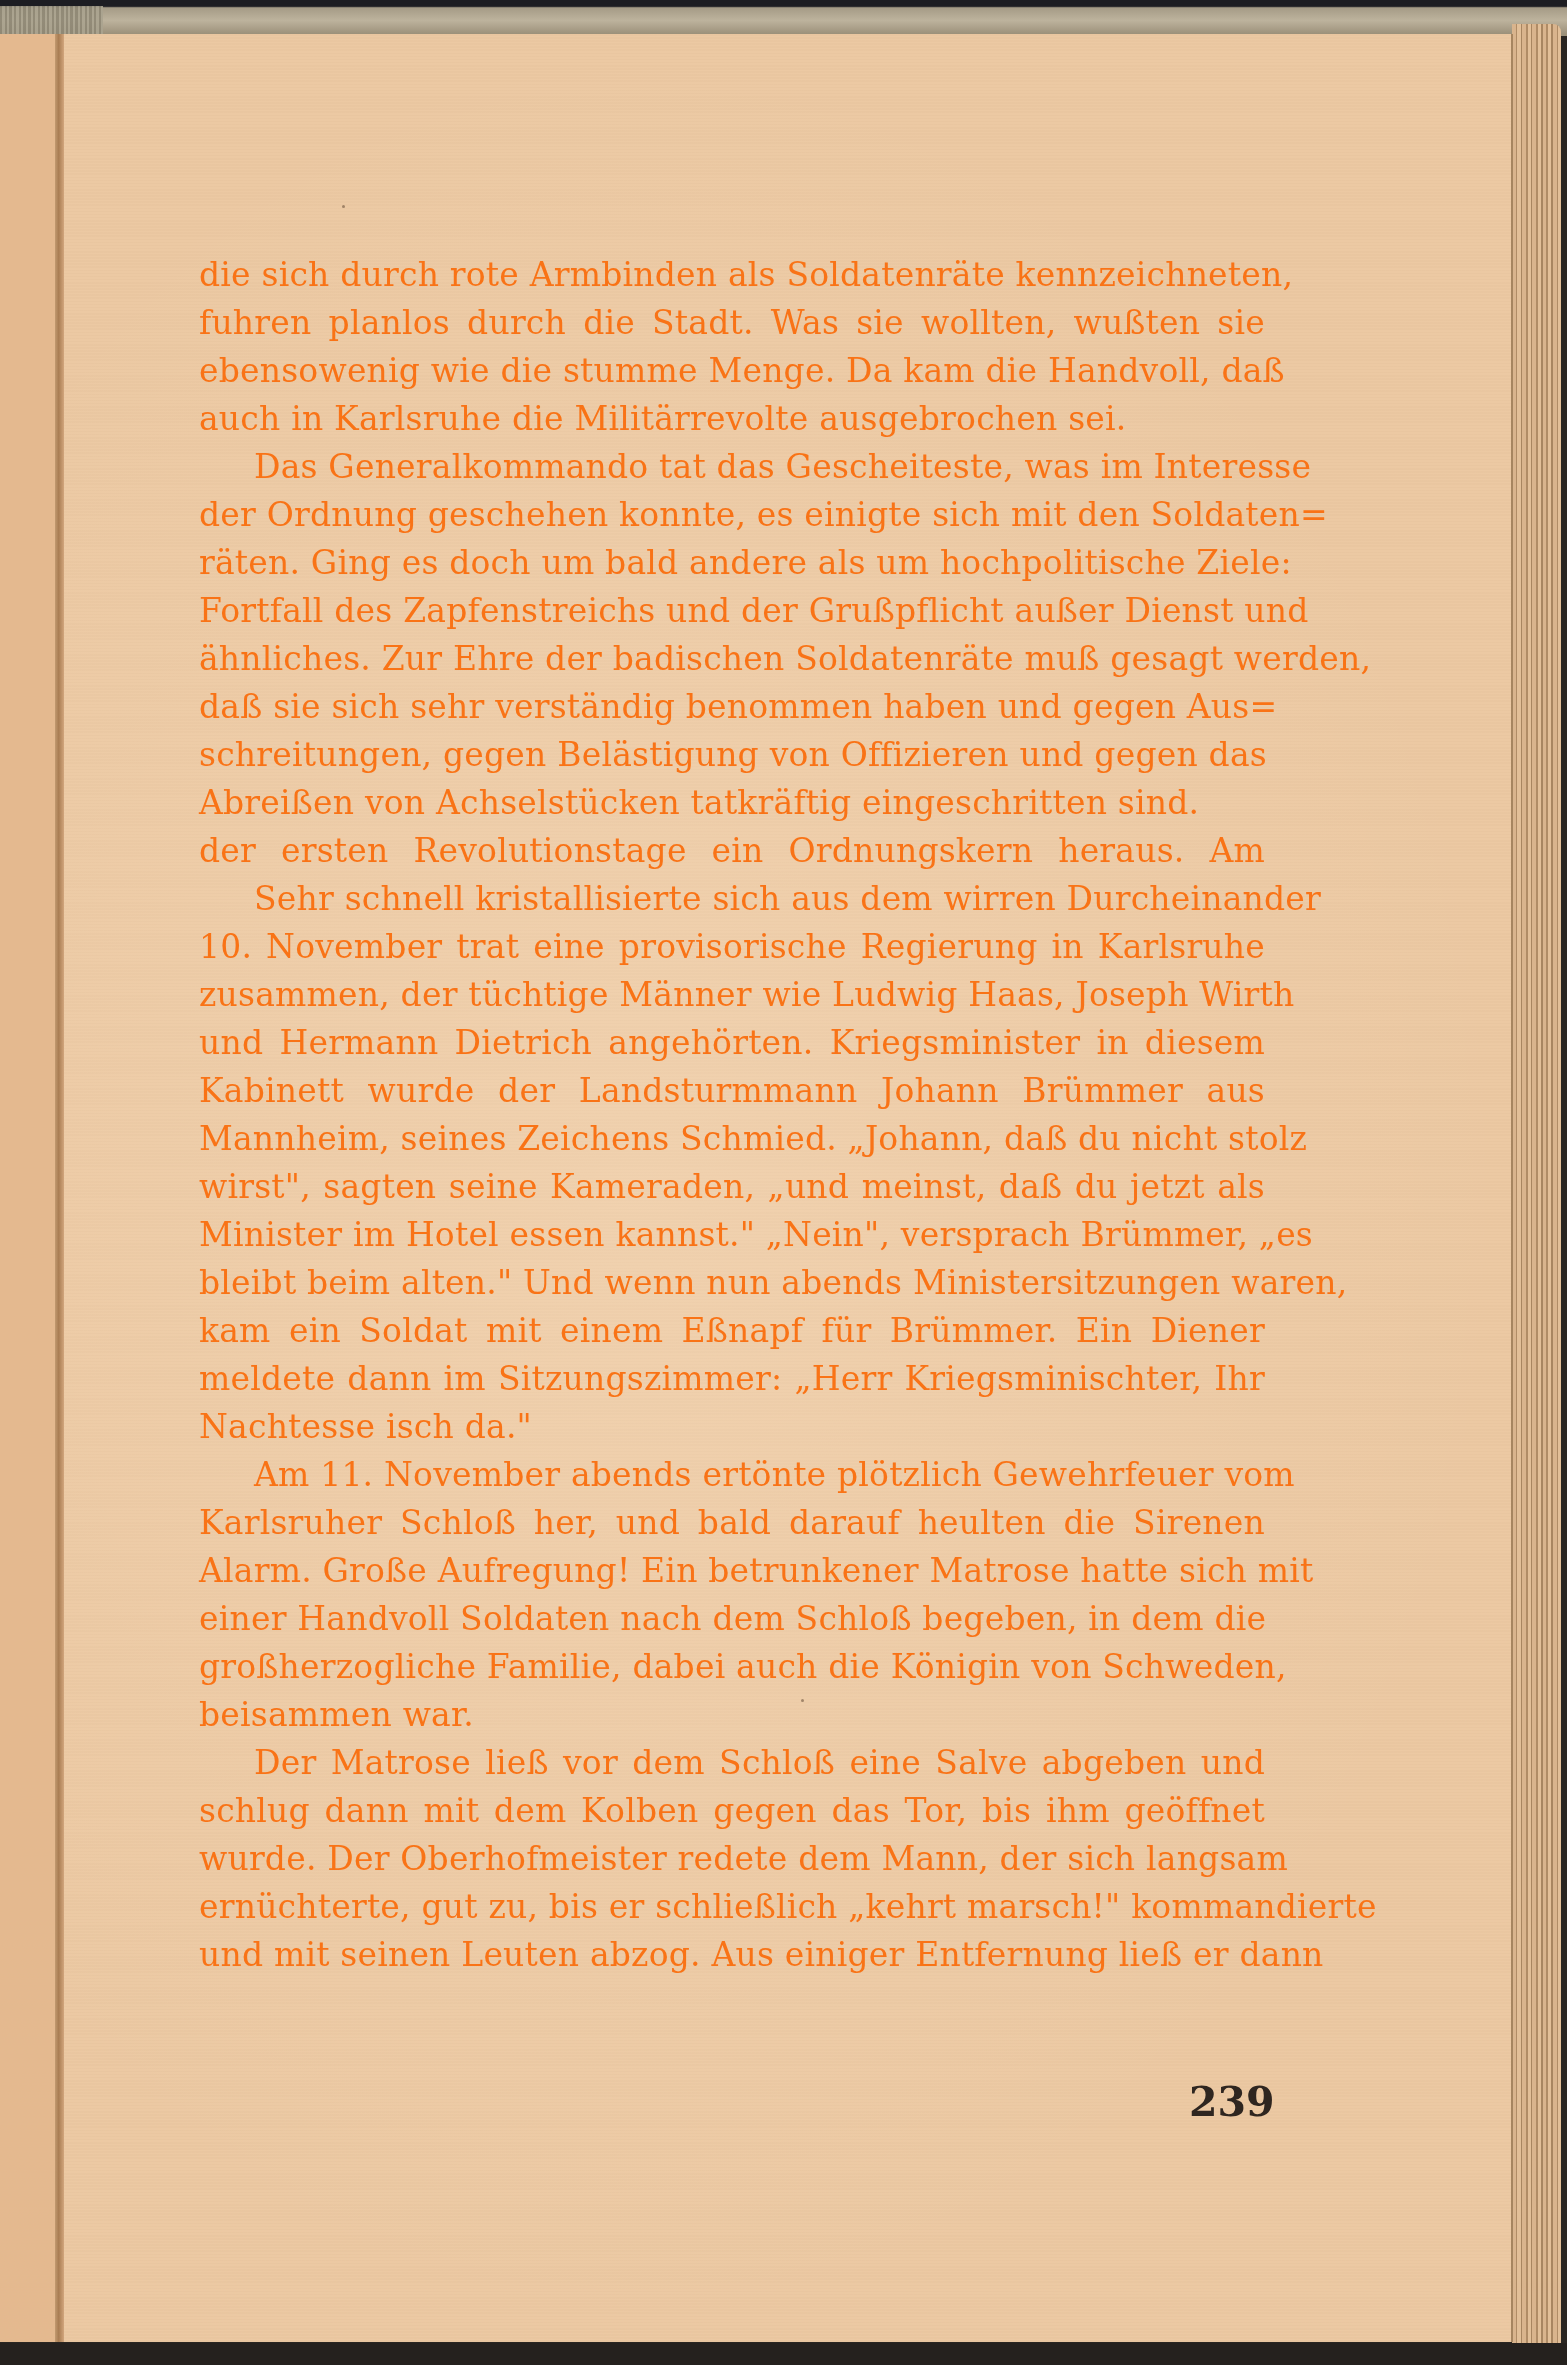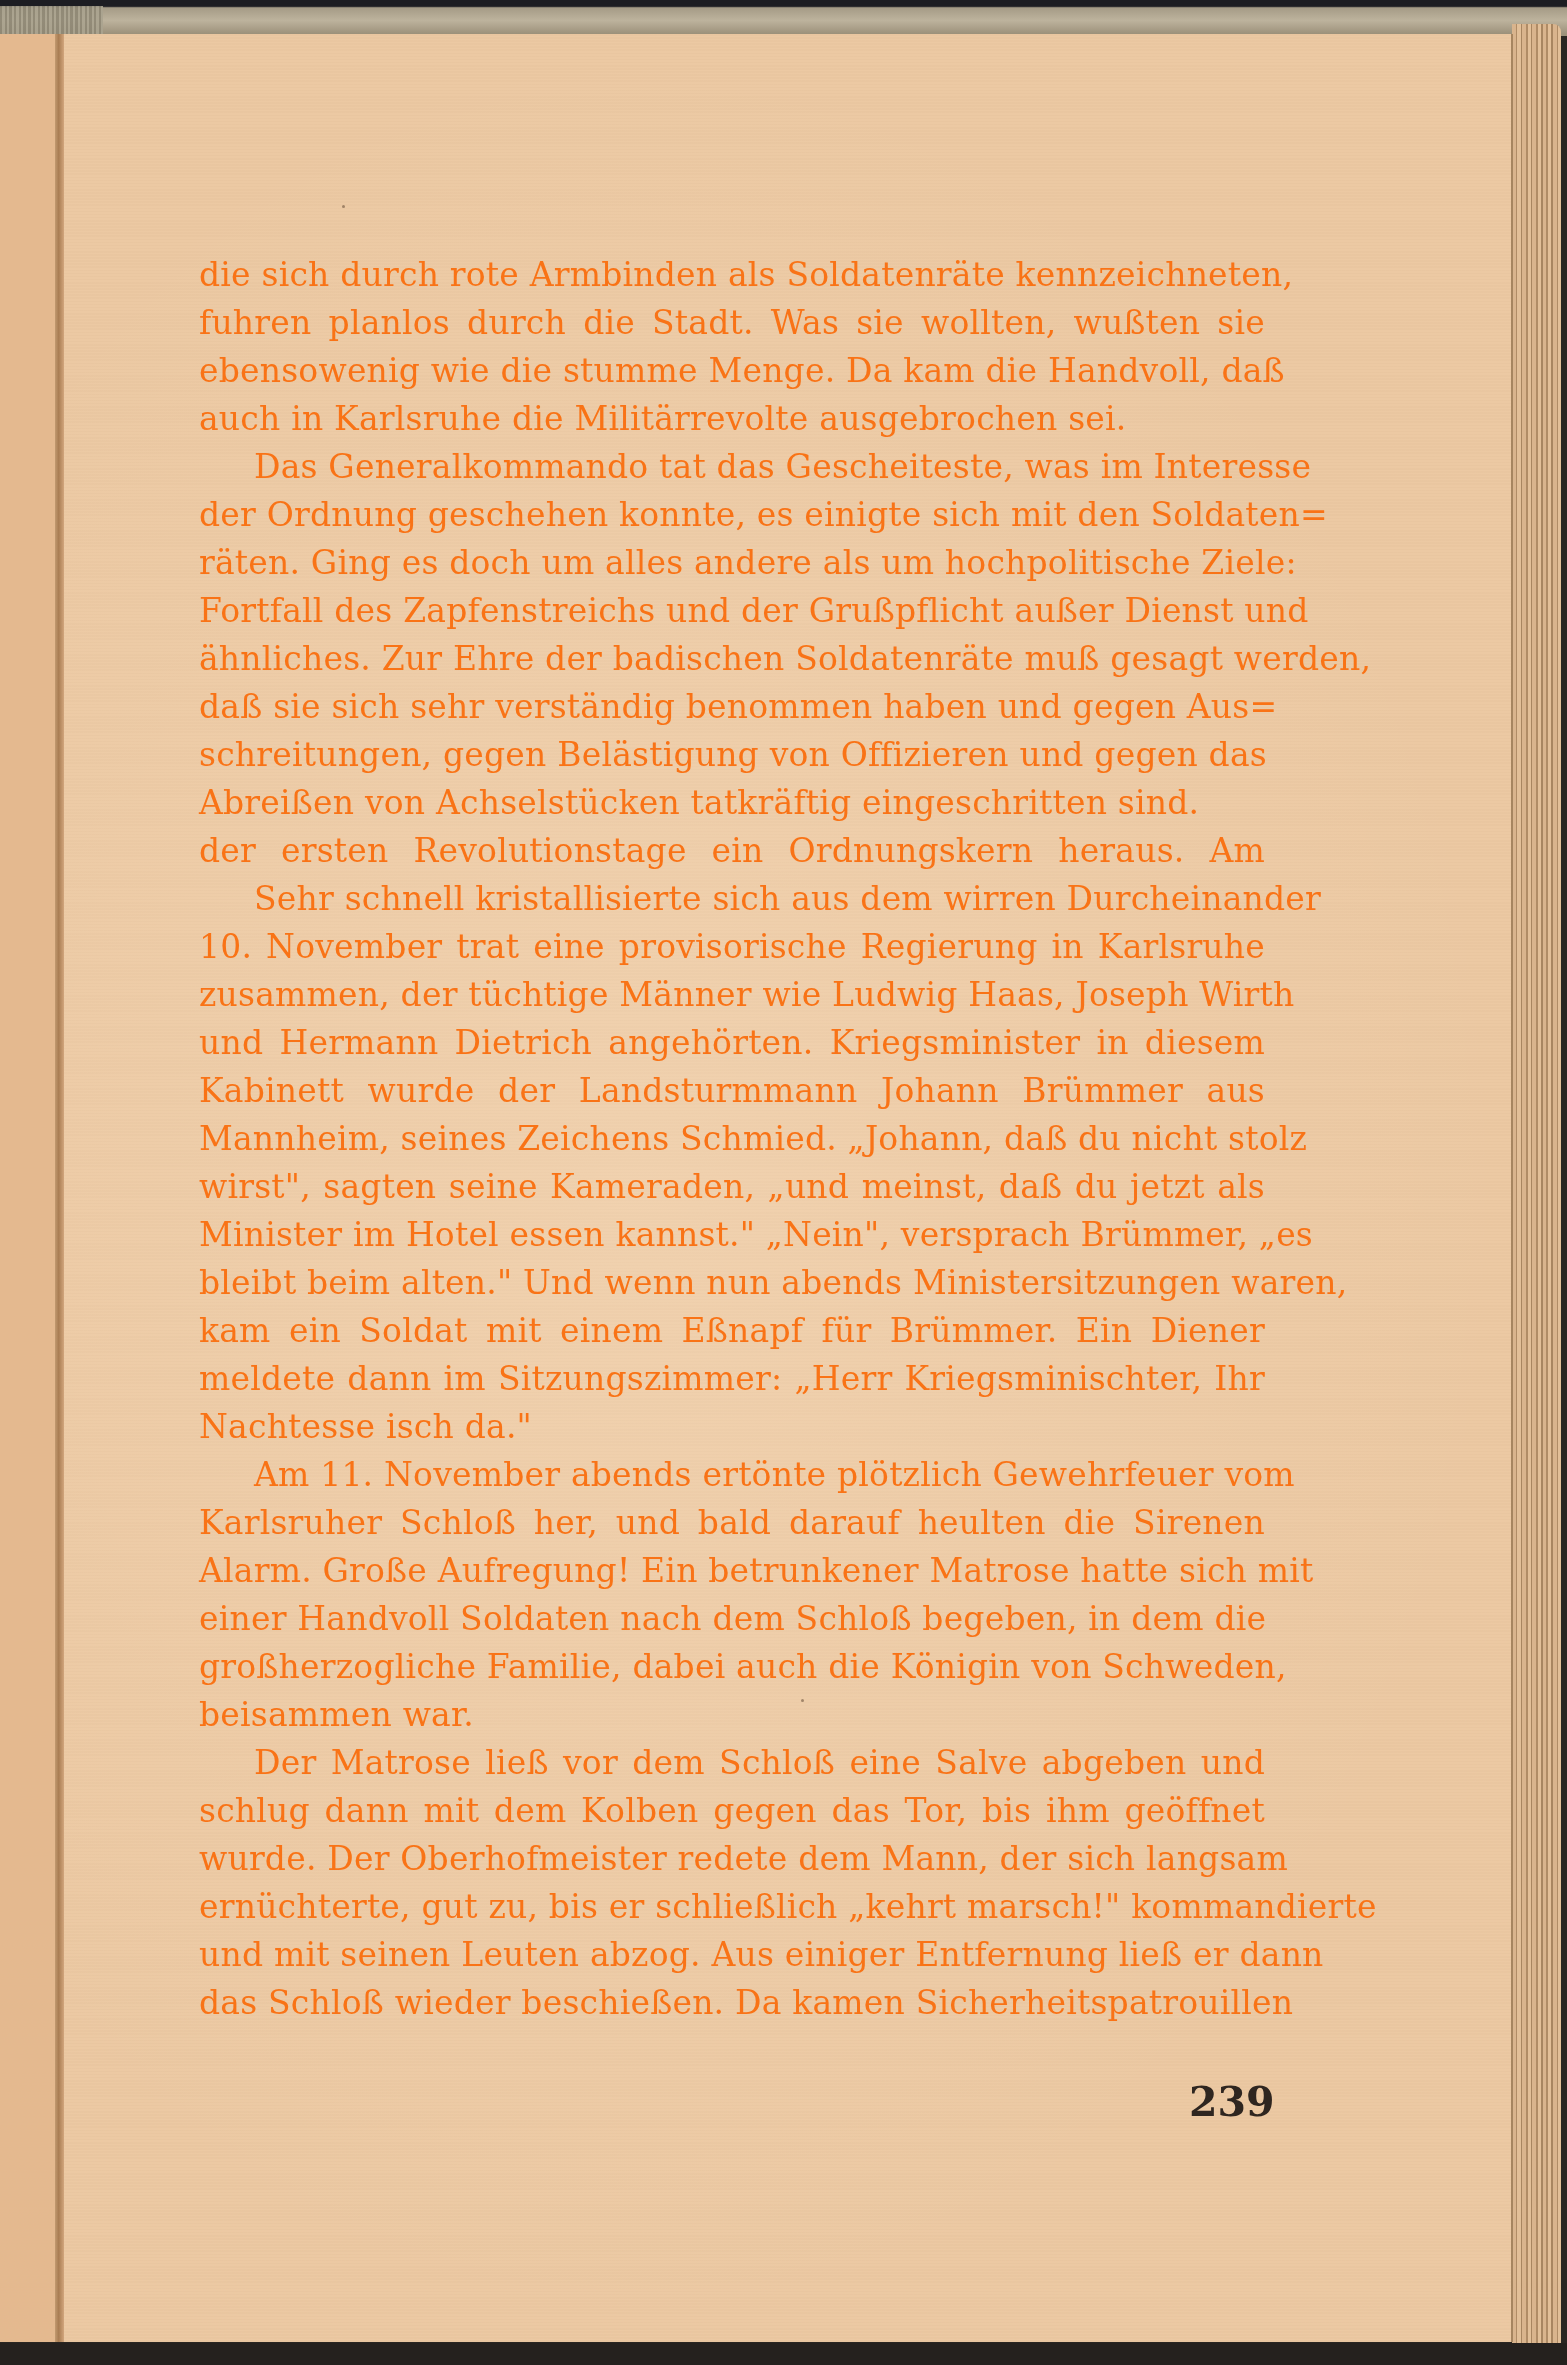--- a/index.html
+++ b/index.html
@@ -131,21 +131,21 @@
 <div class="text-block" id="text-block">
     <div>
       <span class="line">die sich durch rote Armbinden als Soldatenräte kennzeichneten,</span>
       <span class="line">fuhren planlos durch die Stadt. Was sie wollten, wußten sie</span>
       <span class="line">ebensowenig wie die stumme Menge. Da kam die Handvoll, daß</span>
       <span class="line last">auch in Karlsruhe die Militärrevolte ausgebrochen sei.</span>
     </div>
     <div>
       <span class="line indent">Das Generalkommando tat das Gescheiteste, was im Interesse</span>
       <span class="line">der Ordnung geschehen konnte, es einigte sich mit den Soldaten=</span>
-      <span class="line">räten. Ging es doch um alles andere als um hochpolitische Ziele:</span>
+      <span class="line">räten. Ging es doch um bald andere als um hochpolitische Ziele:</span>
       <span class="line">Fortfall des Zapfenstreichs und der Grußpflicht außer Dienst und</span>
       <span class="line">ähnliches. Zur Ehre der badischen Soldatenräte muß gesagt werden,</span>
       <span class="line">daß sie sich sehr verständig benommen haben und gegen Aus=</span>
       <span class="line">schreitungen, gegen Belästigung von Offizieren und gegen das</span>
       <span class="line last">Abreißen von Achselstücken tatkräftig eingeschritten sind.</span>
     </div>
     <div>
       <span class="line">der ersten Revolutionstage ein Ordnungskern heraus. Am</span>
       <span class="line indent">Sehr schnell kristallisierte sich aus dem wirren Durcheinander</span>
       <span class="line">10. November trat eine provisorische Regierung in Karlsruhe</span>
@@ -167,18 +167,17 @@
       <span class="line">einer Handvoll Soldaten nach dem Schloß begeben, in dem die</span>
       <span class="line">großherzogliche Familie, dabei auch die Königin von Schweden,</span>
       <span class="line last">beisammen war.</span>
     </div>
     <div>
       <span class="line indent">Der Matrose ließ vor dem Schloß eine Salve abgeben und</span>
       <span class="line">schlug dann mit dem Kolben gegen das Tor, bis ihm geöffnet</span>
       <span class="line">wurde. Der Oberhofmeister redete dem Mann, der sich langsam</span>
       <span class="line">ernüchterte, gut zu, bis er schließlich „kehrt marsch!" kommandierte</span>
       <span class="line">und mit seinen Leuten abzog. Aus einiger Entfernung ließ er dann</span>
-      <span class="line last">das Schloß wieder beschießen. Da kamen Sicherheitspatrouillen</span>
     </div>
   </div>
 
 <div class="page-number">239</div>
 
 
 </body></html>

